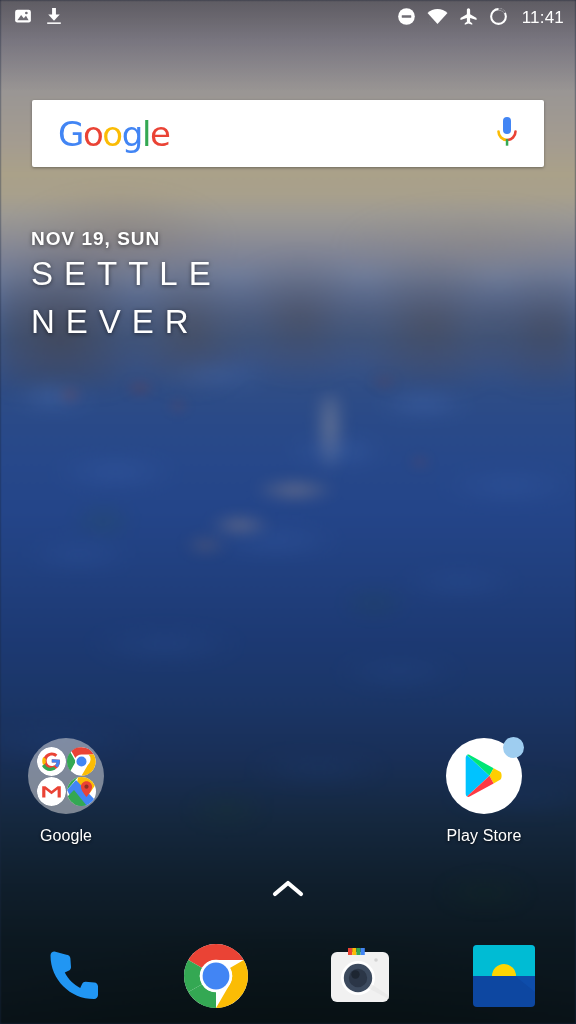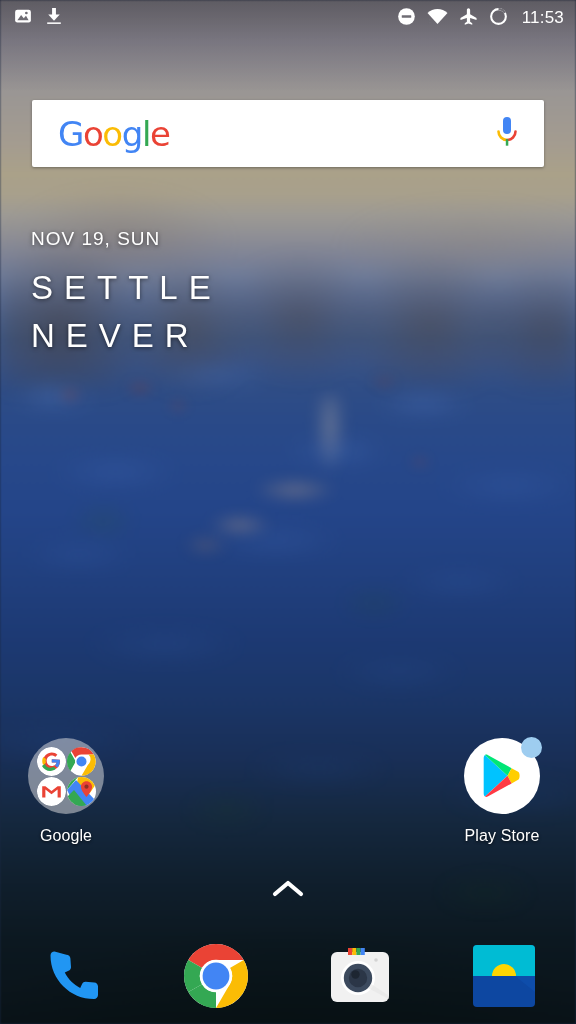--- a/index.html
+++ b/index.html
@@ -198,22 +198,21 @@
     position: absolute;
     left: 31px;
     top: 228px;
     color: #ffffff;
     text-shadow: 0 1px 4px rgba(0,0,0,0.55);
     user-select: none;
   }
   #widget-date {
     font-size: 19px;
     letter-spacing: 1.0px;
-    font-weight: 400;
-    margin-bottom: 14px;
+    font-weight: 700;
   }
   .widget-slogan {
     font-size: 33px;
     letter-spacing: 11px;
     font-weight: 300;
     line-height: 48px;
     font-family: "Liberation Sans", sans-serif;
   }
 
   
@@ -350,21 +349,21 @@
         <svg width="19" height="19" viewBox="0 0 24 24">
           <path d="M12 1.6 c1.15 0 2.05 0.95 2.05 2.1 v5.3 l8.1 5.0 v2.5 l-8.1 -2.5 v4.6 l2.7 2.0 v1.7 l-4.75 -1.35 l-4.75 1.35 v-1.7 l2.7 -2.0 v-4.6 l-8.1 2.5 v-2.5 l8.1 -5.0 v-5.3 c0 -1.15 0.9 -2.1 2.05 -2.1 z" fill="#ffffff"></path>
         </svg>
       </span>
       <span class="sb-icon">
         <svg width="19" height="19" viewBox="0 0 24 24">
           <circle cx="12" cy="12" r="9.3" fill="none" stroke="#ffffff" stroke-width="2.6"></circle>
           <path d="M12 2.7 A9.3 9.3 0 0 1 20.1 7.3" fill="none" stroke="#6f6d74" stroke-width="3" stroke-linecap="butt"></path>
         </svg>
       </span>
-      <span id="status-clock">11:53</span>
+      <span id="status-clock">11:41</span>
     </div>
   </div>
 
   <div id="search-bar">
     <div id="google-logo">
       <span class="g1">G</span><span class="o1">o</span><span class="o2">o</span><span class="g2">g</span><span class="l1">l</span><span class="e1">e</span>
     </div>
     <span id="mic-icon">
       <svg width="30" height="38" viewBox="0 0 30 38">
         <rect x="11" y="4" width="8" height="17" rx="4" fill="#4285F4"></rect>
@@ -418,21 +417,21 @@
             <path d="M0 20 L7 13 L20 29 H0 Z" fill="#34A853"></path>
             <path d="M19.5 4.2 c3.1 0 5.6 2.5 5.6 5.6 c0 3.9 -5.6 10.3 -5.6 10.3 S13.9 13.7 13.9 9.8 c0 -3.1 2.5 -5.6 5.6 -5.6 z" fill="#EA4335"></path>
             <circle cx="19.5" cy="9.7" r="2.1" fill="#8f3024"></circle>
           </svg>
         </div>
       </div>
     </div>
     <div class="app-label">Google</div>
   </div>
 
-  <div class="app-cell" style="left:446px; top:738px;">
+  <div class="app-cell" style="left:428px; top:738px;">
     <div class="icon-holder">
       <div id="playstore-icon">
         <svg width="44" height="46" viewBox="0 0 44 46">
           <path d="M5.0 2.0 L27.5 22.8 L5.0 43.6 C4.2 43.0 3.7 42.0 3.7 40.8 V4.8 C3.7 3.6 4.2 2.6 5.0 2.0 Z" fill="#00C3FF"></path>
           <path d="M5.0 2.0 C5.7 1.5 6.7 1.45 7.7 2.0 L31.6 15.2 L27.5 22.8 Z" fill="#00E676"></path>
           <path d="M31.6 15.2 L38.1 18.8 C40.1 19.9 40.1 25.7 38.1 26.8 L31.6 30.4 L27.5 22.8 Z" fill="#FFCE00"></path>
           <path d="M27.5 22.8 L31.6 30.4 L7.7 43.6 C6.7 44.15 5.7 44.1 5.0 43.6 Z" fill="#FF3A44"></path>
         </svg>
       </div>
       <div id="playstore-badge"></div>

